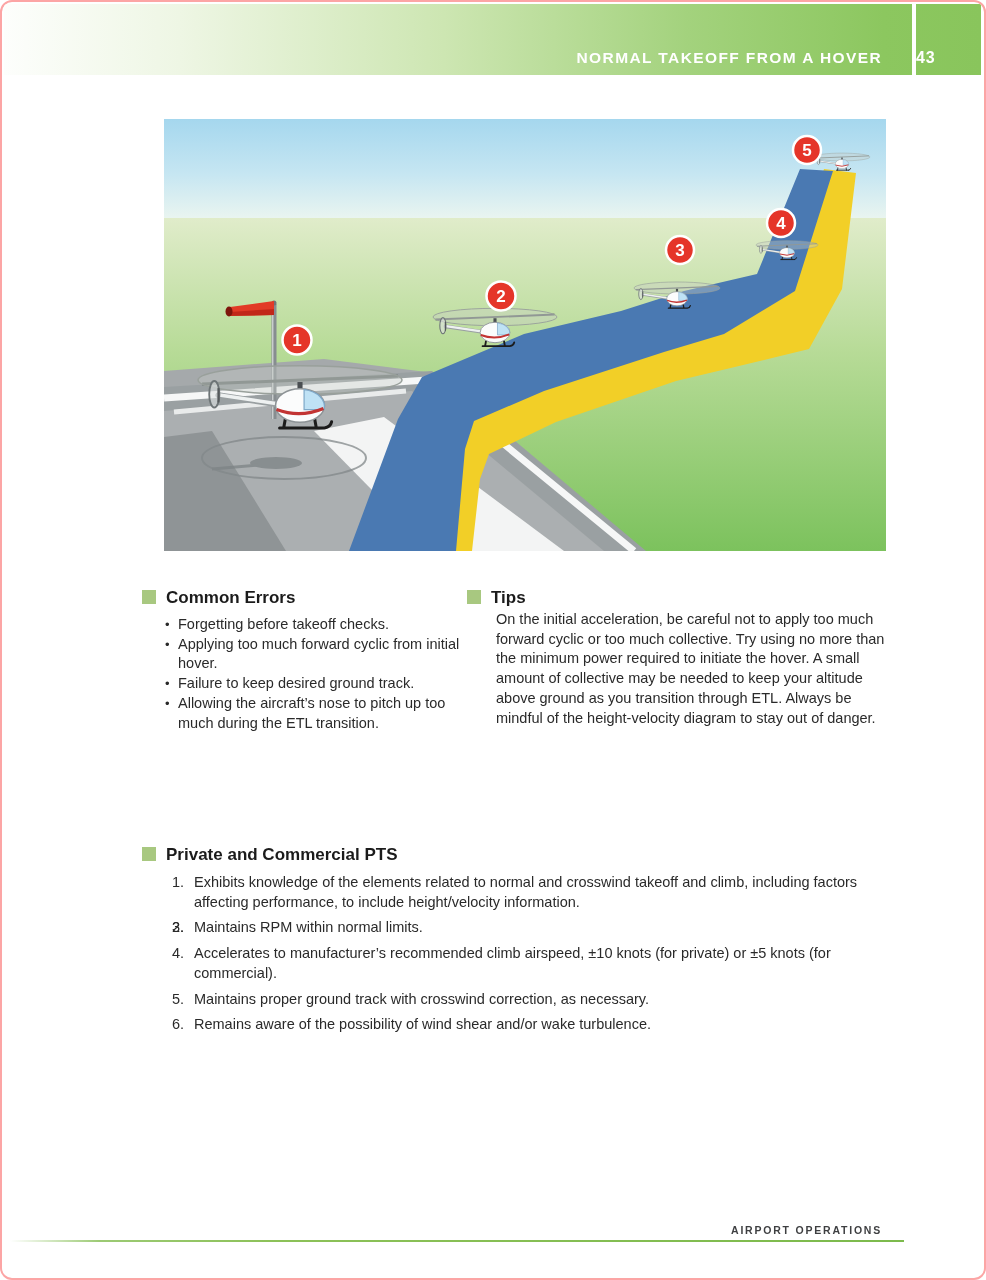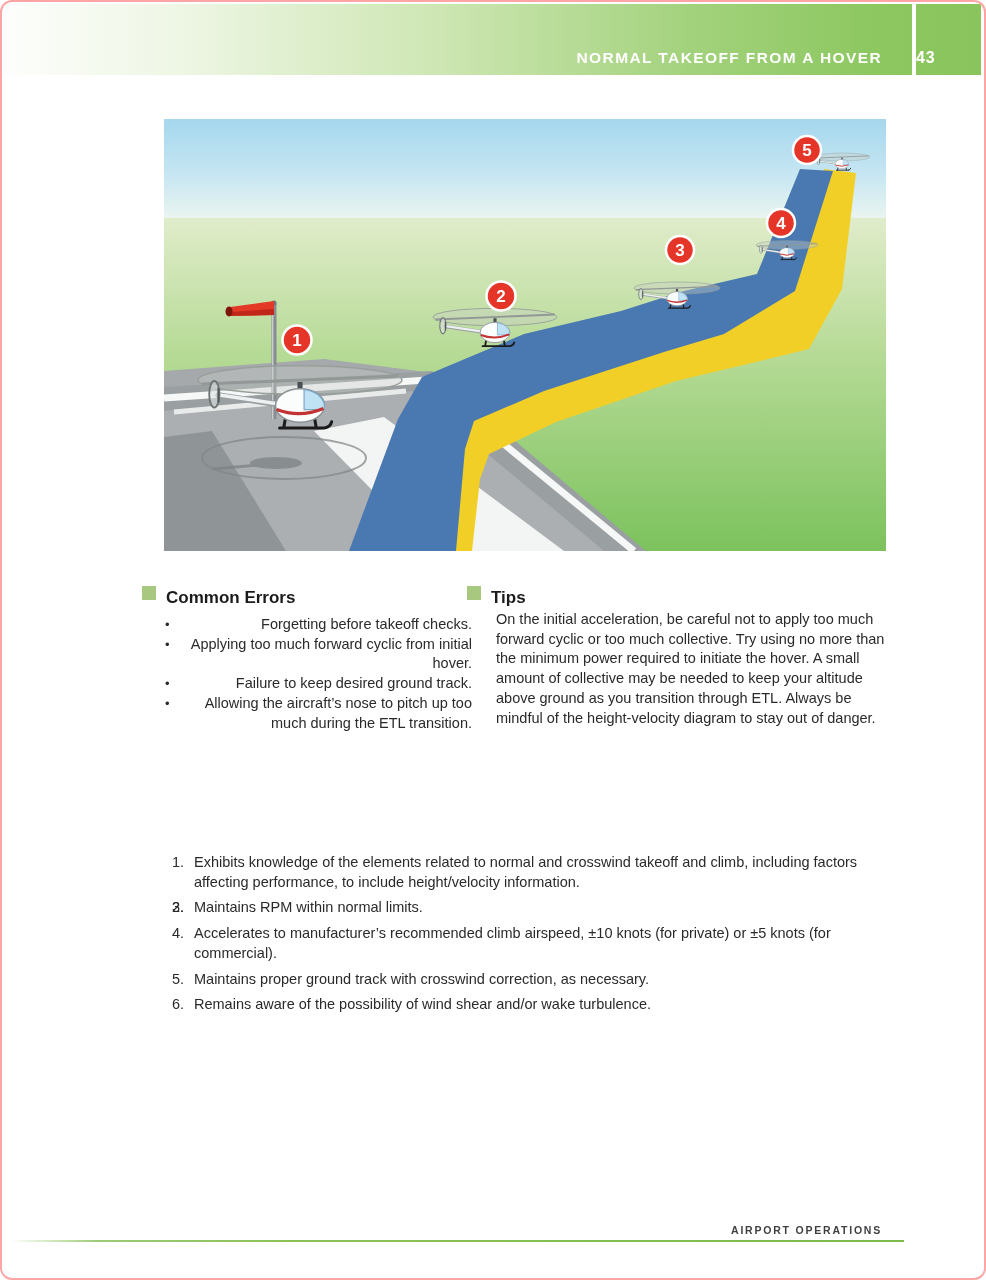--- a/index.html
+++ b/index.html
@@ -21,26 +21,26 @@
     position:absolute;right:65px;top:0;bottom:0;width:4px;background:#ffffff;
   }
   .header-page-num{
     position:absolute;right:0;bottom:8px;width:65px;text-align:left;
     font-size:16px;font-weight:bold;color:#ffffff;letter-spacing:.05em;
   }
   
   .figure{position:absolute;left:162px;top:117px;width:722px;height:432px;}
   .figure svg{display:block;}
   
-  .sec-head{display:flex;align-items:flex-start;gap:10px;font-size:17px;font-weight:bold;color:#1b1b1b;}
+  .sec-head{display:flex;align-items:center;gap:10px;font-size:17px;font-weight:bold;color:#1b1b1b;}
   .sec-head .sq{width:14px;height:14px;background:#a8c880;flex:none;margin-top:-2px;}
   .col-errors{position:absolute;left:140px;top:586px;width:330px;}
   .col-tips{position:absolute;left:465px;top:586px;width:420px;}
   .body-txt{font-size:14.5px;line-height:19.7px;color:#2a2a2a;}
-  ul.bullets{list-style:none;margin:7px 7px 0 0;padding:0 0 0 36px;text-align:right;}
+  ul.bullets{list-style:none;margin:7px 7px 0 0;padding:0 0 0 36px;}
   ul.bullets li{position:relative;width:294px;}
   ul.bullets li::before{content:"\2022";position:absolute;left:-13px;top:0;font-size:13px;color:#2a2a2a;}
   .tips-para{margin:2px 0 0 29px;width:392px;}
   .pts{position:absolute;left:140px;top:843px;width:760px;}
   .objective{margin:10px 0 0 23px;}
   ol.pts-list{list-style:none;margin:8px 0 0 0;padding:0;counter-reset:pts;}
   ol.pts-list li{position:relative;padding-left:52px;width:690px;margin-bottom:6px;}
   ol.pts-list li .num{position:absolute;left:30px;top:0;}
   
   .footer-label{
@@ -168,20 +168,24 @@
 
   <div class="col-tips">
     <div class="sec-head">
       <span class="sq"></span>
       <span>Tips</span>
     </div>
     <p class="tips-para body-txt">On the initial acceleration, be careful not to apply too much forward cyclic or too much collective. Try using no more than the minimum power required to initiate the hover. A small amount of collective may be needed to keep your altitude above ground as you transition through ETL. Always be mindful of the height-velocity diagram to stay out of danger.</p>
   </div>
 
   <div class="pts">
+    <div class="sec-head">
+      <span class="sq"></span>
+      <span>Private and Commercial PTS</span>
+    </div>
     <ol class="pts-list body-txt">
       <li><span class="num">1.</span><span>Exhibits knowledge of the elements related to normal and crosswind takeoff and climb, including factors affecting performance, to include height/velocity information.</span></li>
       <li><span class="num">2.</span></li>
       <li><span class="num">3.</span><span>Maintains RPM within normal limits.</span></li>
       <li><span class="num">4.</span><span>Accelerates to manufacturer’s recommended climb airspeed, ±10 knots (for private) or ±5 knots (for commercial).</span></li>
       <li><span class="num">5.</span><span>Maintains proper ground track with crosswind correction, as necessary.</span></li>
       <li><span class="num">6.</span><span>Remains aware of the possibility of wind shear and/or wake turbulence.</span></li>
     </ol>
   </div>
 

